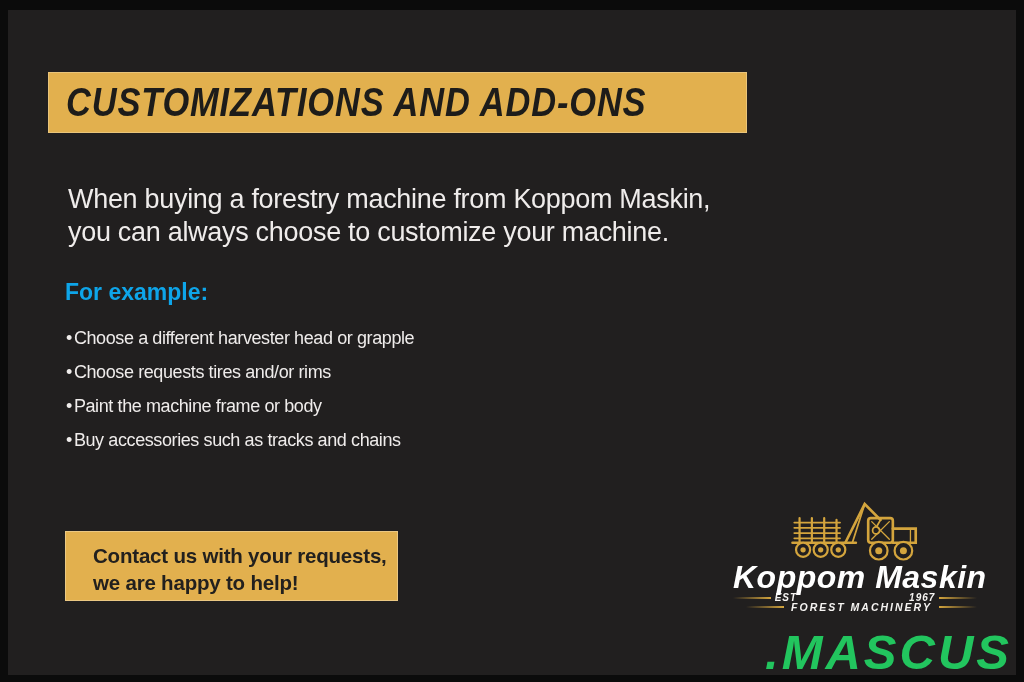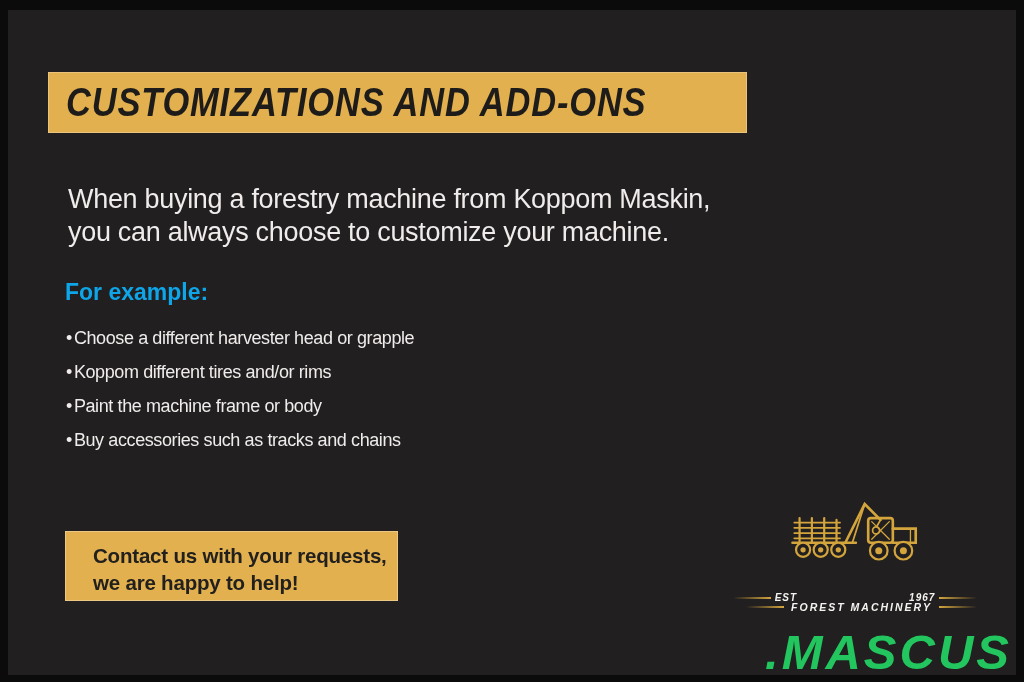--- a/index.html
+++ b/index.html
@@ -156,21 +156,21 @@
     </div>
 
     <p class="intro">
       <span>When buying a forestry machine from Koppom Maskin,</span><br>
       <span>you can always choose to customize your machine.</span>
     </p>
 
     <h2 class="examples-heading">For example:</h2>
     <ul class="examples-list">
       <li><span class="bullet">•</span><span>Choose a different harvester head or grapple</span></li>
-      <li><span class="bullet">•</span><span>Koppom different tires and/or rims</span></li>
+      <li><span class="bullet">•</span><span>Choose requests tires and/or rims</span></li>
       <li><span class="bullet">•</span><span>Paint the machine frame or body</span></li>
       <li><span class="bullet">•</span><span>Buy accessories such as tracks and chains</span></li>
     </ul>
 
     <div class="contact-box">
       <span>Contact us with your requests,</span><br>
       <span>we are happy to help!</span>
     </div>
 
     <div class="logo">
@@ -203,20 +203,21 @@
             <circle cx="130" cy="61" r="4"></circle>
         </g>
       </svg>
       <div class="est-row">
         <span class="gold-line fade-left"></span>
         <span class="est">EST</span>
         <span class="est-spacer"></span>
         <span class="year">1967</span>
         <span class="gold-line fade-right"></span>
       </div>
+      <div class="logo-name">Koppom Maskin</div>
       <div class="tagline-row">
         <span class="gold-line fade-left"></span>
         <span class="tagline">FOREST MACHINERY</span>
         <span class="gold-line fade-right"></span>
       </div>
     </div>
 
   </div>
 
   <div class="watermark">.MASCUS</div>

